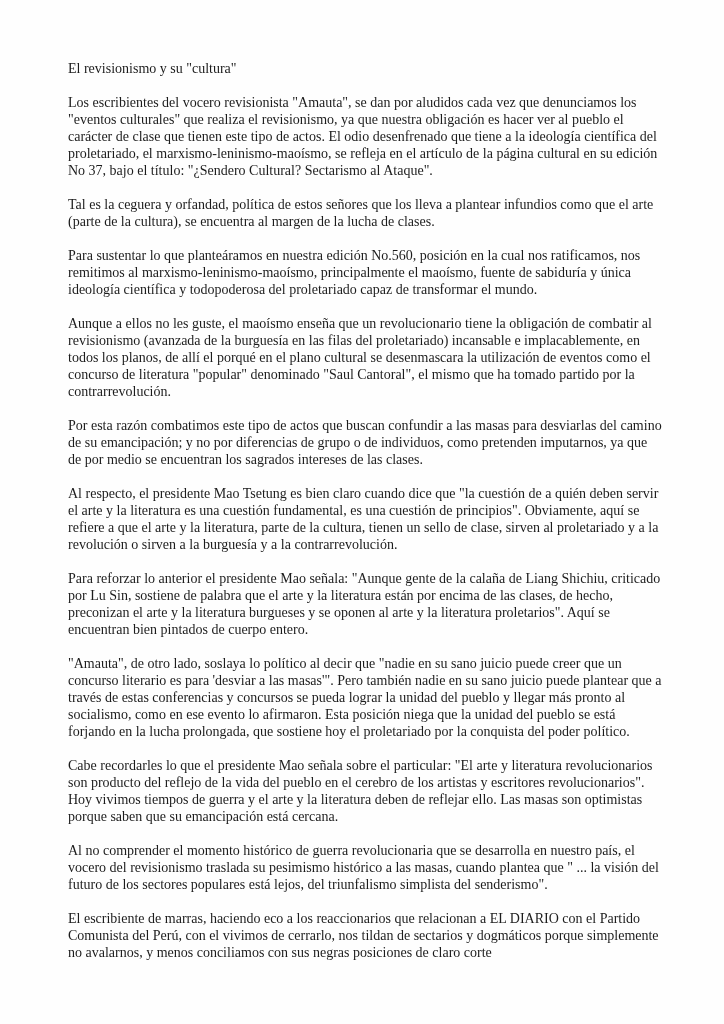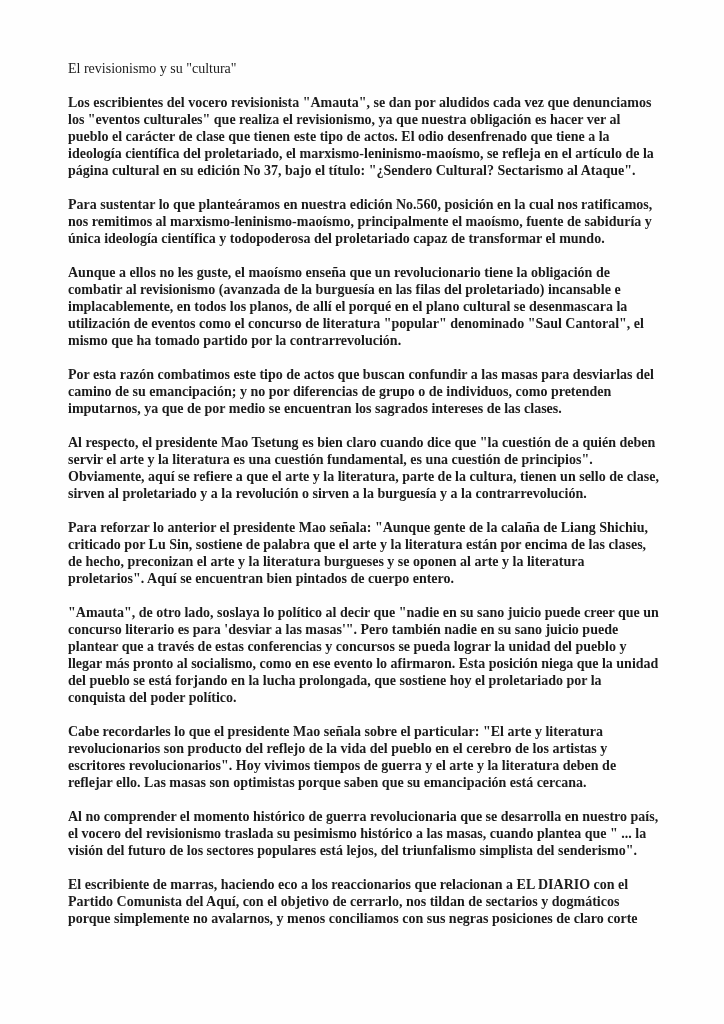--- a/index.html
+++ b/index.html
@@ -19,31 +19,31 @@
     color: #1c1c1c;
     overflow: hidden;
   }
   .doc-title {
     margin: 0 0 17px 0;
   }
   .doc-paragraph {
     margin: 0 0 17px 0;
     max-width: 594px;
     text-align: left;
-    font-weight: bold;
   }
 </style>
 </head>
 <body>
 
 <div class="page">
   <p class="doc-title">El revisionismo y su "cultura"</p>
   <p class="doc-paragraph">Los escribientes del vocero revisionista "Amauta", se dan por aludidos cada vez que denunciamos los "eventos culturales" que realiza el revisionismo, ya que nuestra obligación es hacer ver al pueblo el carácter de clase que tienen este tipo de actos. El odio desenfrenado que tiene a la ideología científica del proletariado, el marxismo-leninismo-maoísmo, se refleja en el artículo de la página cultural en su edición No 37, bajo el título: "¿Sendero Cultural? Sectarismo al Ataque".</p>
+  <p class="doc-paragraph">Tal es la ceguera y orfandad, política de estos señores que los lleva a plantear infundios como que el arte (parte de la cultura), se encuentra al margen de la lucha de clases.</p>
   <p class="doc-paragraph">Para sustentar lo que planteáramos en nuestra edición No.560, posición en la cual nos ratificamos, nos remitimos al marxismo-leninismo-maoísmo, principalmente el maoísmo, fuente de sabiduría y única ideología científica y todopoderosa del proletariado capaz de transformar el mundo.</p>
   <p class="doc-paragraph">Aunque a ellos no les guste, el maoísmo enseña que un revolucionario tiene la obligación de combatir al revisionismo (avanzada de la burguesía en las filas del proletariado) incansable e implacablemente, en todos los planos, de allí el porqué en el plano cultural se desenmascara la utilización de eventos como el concurso de literatura "popular" denominado "Saul Cantoral", el mismo que ha tomado partido por la contrarrevolución.</p>
   <p class="doc-paragraph">Por esta razón combatimos este tipo de actos que buscan confundir a las masas para desviarlas del camino de su emancipación; y no por diferencias de grupo o de individuos, como pretenden imputarnos, ya que de por medio se encuentran los sagrados intereses de las clases.</p>
   <p class="doc-paragraph">Al respecto, el presidente Mao Tsetung es bien claro cuando dice que "la cuestión de a quién deben servir el arte y la literatura es una cuestión fundamental, es una cuestión de principios". Obviamente, aquí se refiere a que el arte y la literatura, parte de la cultura, tienen un sello de clase, sirven al proletariado y a la revolución o sirven a la burguesía y a la contrarrevolución.</p>
   <p class="doc-paragraph">Para reforzar lo anterior el presidente Mao señala: "Aunque gente de la calaña de Liang Shichiu, criticado por Lu Sin, sostiene de palabra que el arte y la literatura están por encima de las clases, de hecho, preconizan el arte y la literatura burgueses y se oponen al arte y la literatura proletarios". Aquí se encuentran bien pintados de cuerpo entero.</p>
   <p class="doc-paragraph">"Amauta", de otro lado, soslaya lo político al decir que "nadie en su sano juicio puede creer que un concurso literario es para 'desviar a las masas'". Pero también nadie en su sano juicio puede plantear que a través de estas conferencias y concursos se pueda lograr la unidad del pueblo y llegar más pronto al socialismo, como en ese evento lo afirmaron. Esta posición niega que la unidad del pueblo se está forjando en la lucha prolongada, que sostiene hoy el proletariado por la conquista del poder político.</p>
   <p class="doc-paragraph">Cabe recordarles lo que el presidente Mao señala sobre el particular: "El arte y literatura revolucionarios son producto del reflejo de la vida del pueblo en el cerebro de los artistas y escritores revolucionarios". Hoy vivimos tiempos de guerra y el arte y la literatura deben de reflejar ello. Las masas son optimistas porque saben que su emancipación está cercana.</p>
   <p class="doc-paragraph">Al no comprender el momento histórico de guerra revolucionaria que se desarrolla en nuestro país, el vocero del revisionismo traslada su pesimismo histórico a las masas, cuando plantea que " ... la visión del futuro de los sectores populares está lejos, del triunfalismo simplista del senderismo".</p>
-  <p class="doc-paragraph">El escribiente de marras, haciendo eco a los reaccionarios que relacionan a EL DIARIO con el Partido Comunista del Aquí, con el objetivo de cerrarlo, nos tildan de sectarios y dogmáticos porque simplemente no avalarnos, y menos conciliamos con sus negras posiciones de claro corte</p>
+  <p class="doc-paragraph">El escribiente de marras, haciendo eco a los reaccionarios que relacionan a EL DIARIO con el Partido Comunista del Perú, con el vivimos de cerrarlo, nos tildan de sectarios y dogmáticos porque simplemente no avalarnos, y menos conciliamos con sus negras posiciones de claro corte</p>
 </div>
 
 </body></html>

